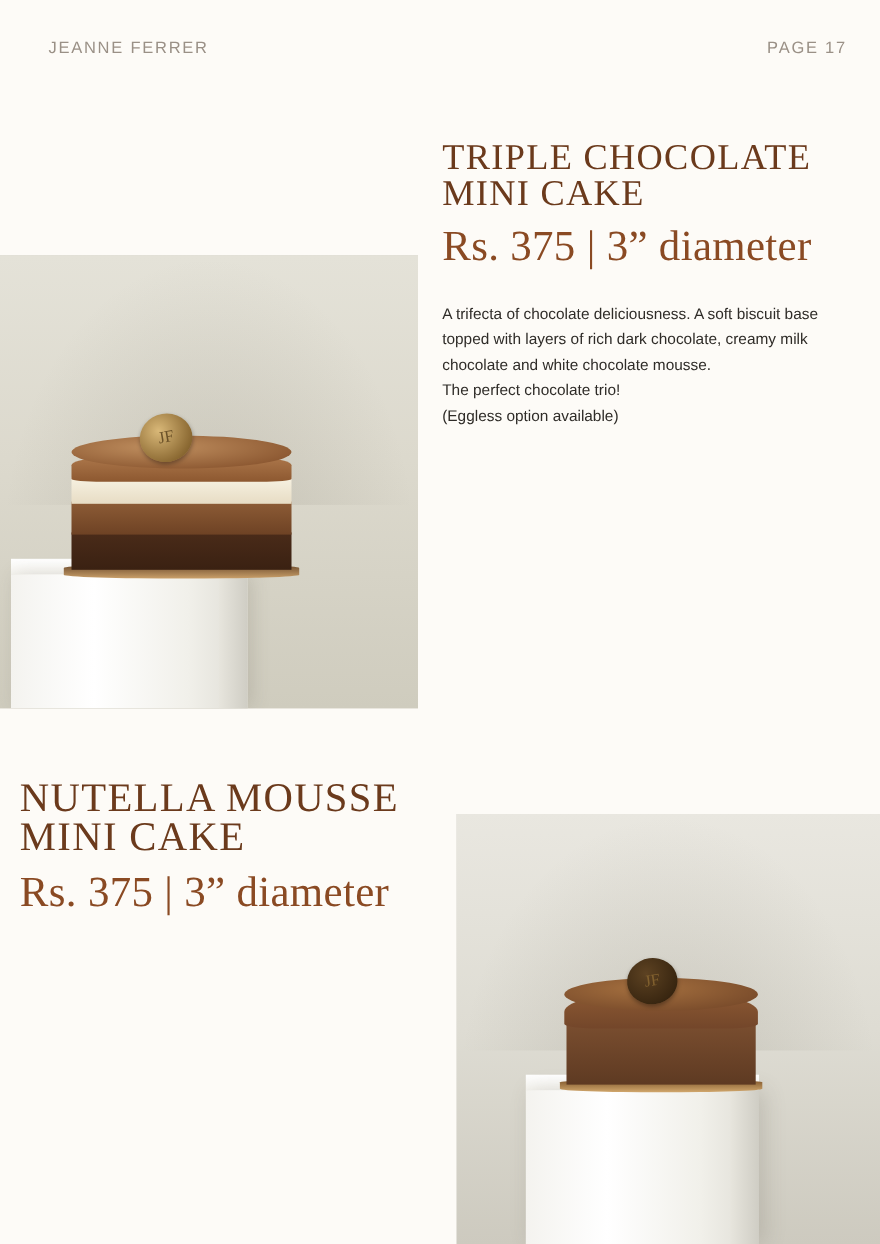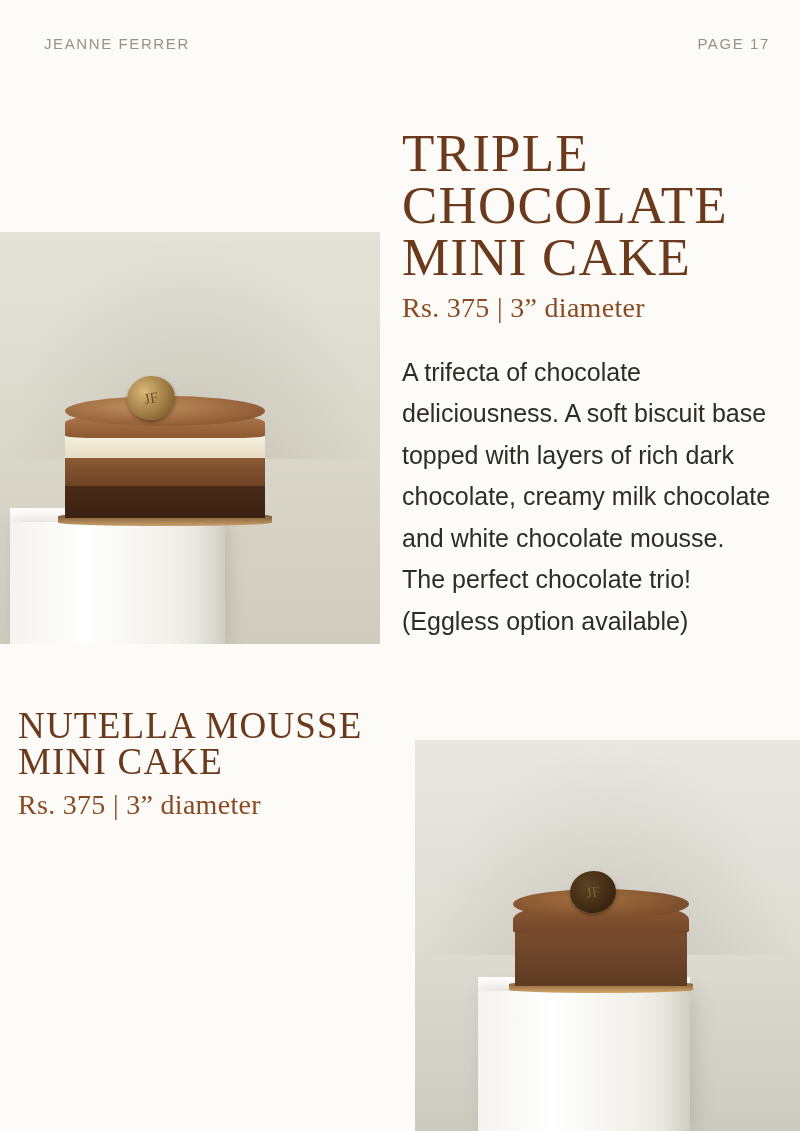--- a/index.html
+++ b/index.html
@@ -181,40 +181,40 @@
     position: absolute;
     left: 402px; top: 128px; width: 378px;
   }
   .item2-text {
     position: absolute;
     left: 18px; top: 708px; width: 386px;
   }
   .dish-title {
     font-family: "Liberation Serif", serif;
     color: #6b3a1c;
-    font-size: 53px;
+    font-size: 33px;
     line-height: 0.98;
     letter-spacing: 1.2px;
     margin: 0 0 6px 0;
     text-transform: uppercase;
     font-weight: 400;
   }
   .item2-text .dish-title { font-size: 37px; }
   .dish-price {
     font-family: "Liberation Serif", serif;
     color: #8a4a23;
-    font-size: 28px;
+    font-size: 39px;
     letter-spacing: .3px;
     margin: 8px 0 0 0;
     font-weight: 400;
   }
   .dish-desc {
     margin: 28px 0 0 0;
     font-family: "Liberation Sans", sans-serif;
-    font-size: 25px;
+    font-size: 14px;
     line-height: 1.66;
     color: #2f2c28;
     white-space: pre-line;
   }
   .item2-text .dish-desc { margin-top: 34px; }
 </style>
 </head>
 <body>
 
 <div class="page-header">

